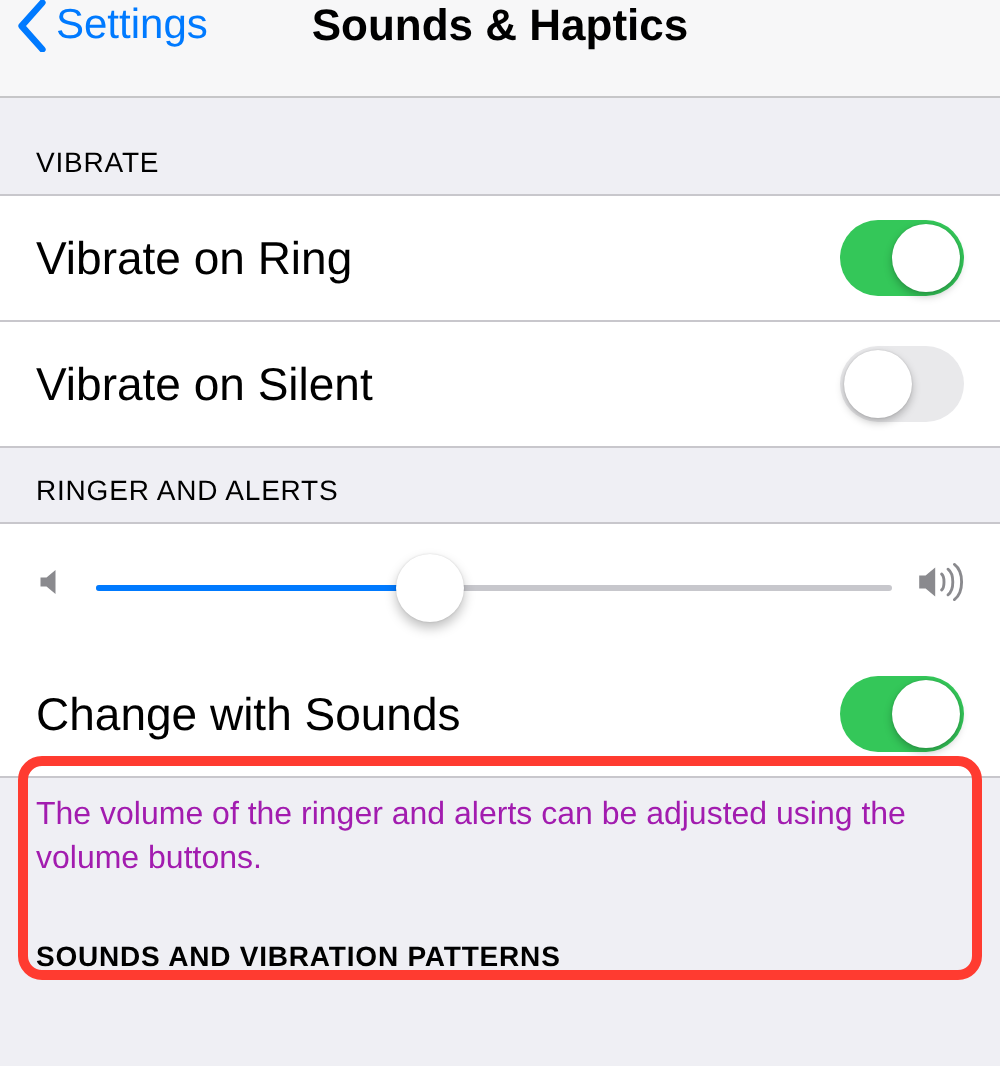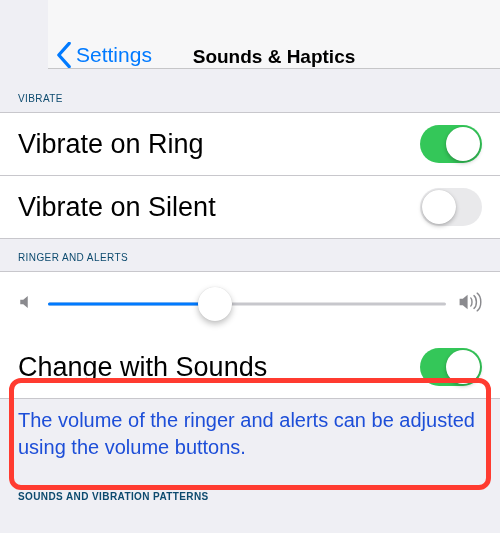--- a/index.html
+++ b/index.html
@@ -7,67 +7,66 @@
   body {
     font-family: -apple-system, "Helvetica Neue", Arial, sans-serif;
     background: #efeff4;
     color: #000;
     font-size: 21px;
     position: relative;
   }
 
   
   .navbar {
-    height: 69px;
+    height: 49px;
     background: #f7f7f8;
     border-bottom: 1px solid #c6c6c8;
     display: flex;
-    align-items: flex-end;
+    align-items: flex-start;
     position: relative;
     padding: 0 8px;
-    margin-left: 48px;
   }
   .back {
     display: flex;
     align-items: center;
     color: #007aff;
     font-size: 21px;
   }
   .back svg { width: 16px; height: 26px; margin-right: 4px; }
   .title {
     position: absolute;
     left: 0; right: 0;
     text-align: center;
     font-weight: 600;
-    font-size: 19px;
+    font-size: 22px;
     pointer-events: none;
   }
 
   .section-header {
     padding: 24px 18px 8px 18px;
-    font-size: 10px;
+    font-size: 14px;
     letter-spacing: 0.4px;
-    color: #0c4a6e;
+    color: #000000;
     text-transform: uppercase;
   }
   .section-header.tight { padding-top: 13px; }
   .section-header.bottom { padding-top: 20px; padding-bottom: 0; font-weight: bold; }
 
   .group { background: #fff; border-top: 1px solid #c8c7cc; border-bottom: 1px solid #c8c7cc; }
   .row {
     display: flex;
     align-items: center;
     justify-content: space-between;
     padding: 12px 18px;
     min-height: 54px;
     border-bottom: 1px solid #c8c7cc;
     background: #fff;
   }
   .row:last-child { border-bottom: none; }
-  .row-label { font-size: 27px; }
+  .row-label { font-size: 23px; }
 
   
   .switch {
     position: relative;
     width: 62px; height: 38px;
     border-radius: 19px;
     background: #e9e9eb;
     flex: 0 0 auto;
   }
   .switch.on { background: #34c759; }
@@ -118,23 +117,23 @@
     top: 50%;
     width: 34px; height: 34px;
     background: #fff;
     border-radius: 50%;
     box-shadow: 0 3px 6px rgba(0,0,0,0.25), 0 0 1px rgba(0,0,0,0.15);
     transform: translate(-50%, -50%);
   }
 
   .footer-note {
     padding: 8px 18px 10px 18px;
-    font-size: 20px;
+    font-size: 16px;
     line-height: 1.35;
-    color: #1d4ed8;
+    color: #a21caf;
     background: #efeff4;
   }
 
   
   .highlight {
     position: absolute;
     border: 5px solid #ff3b30;
     border-radius: 12px;
     pointer-events: none;
   }

